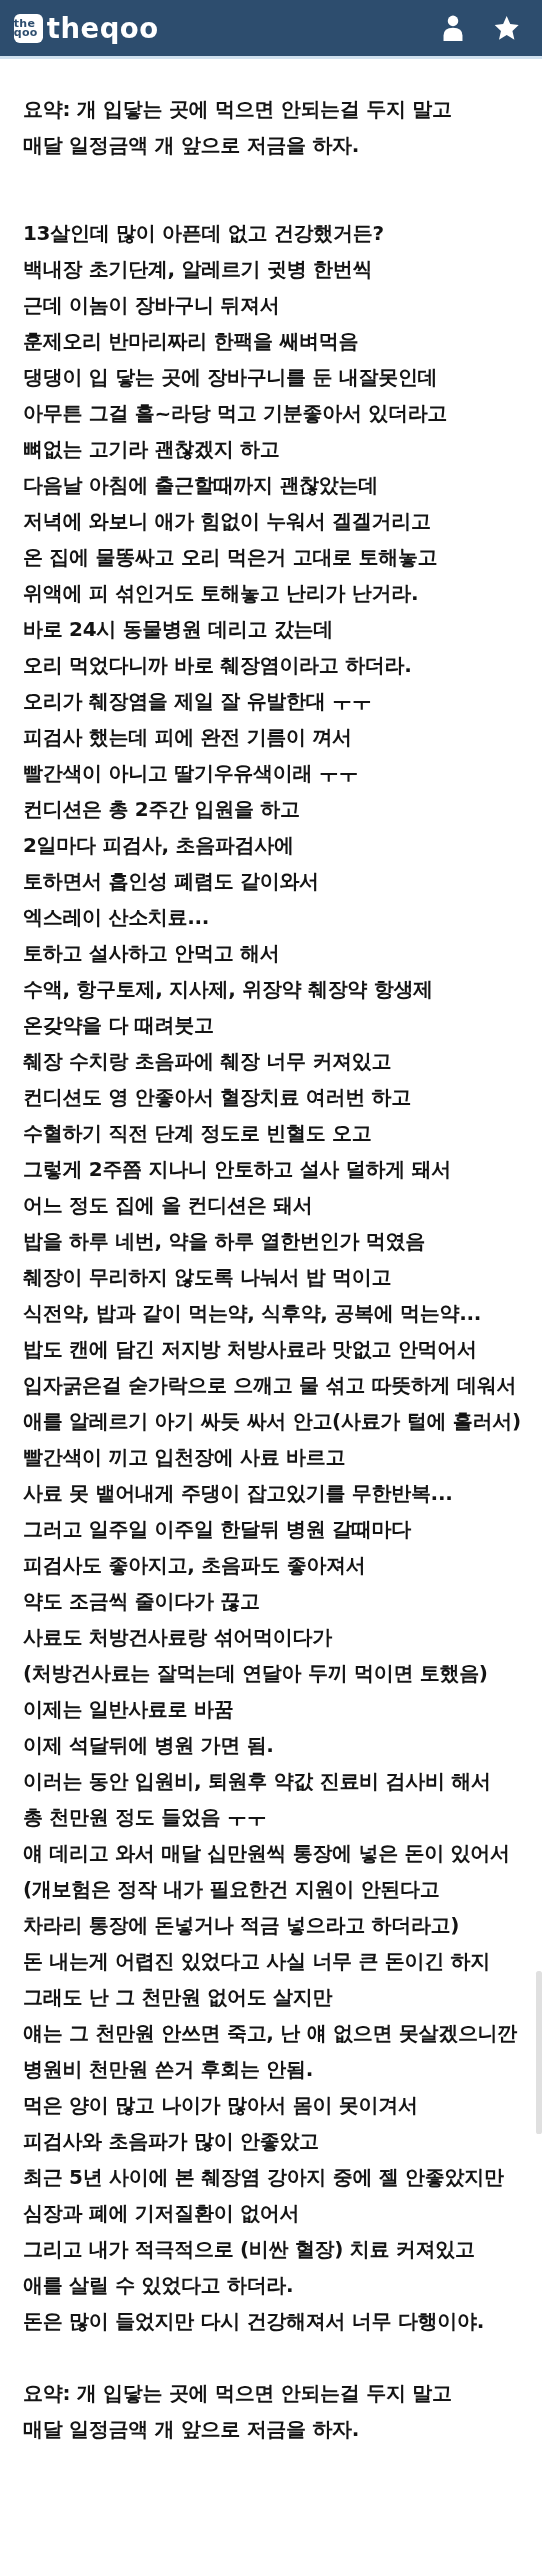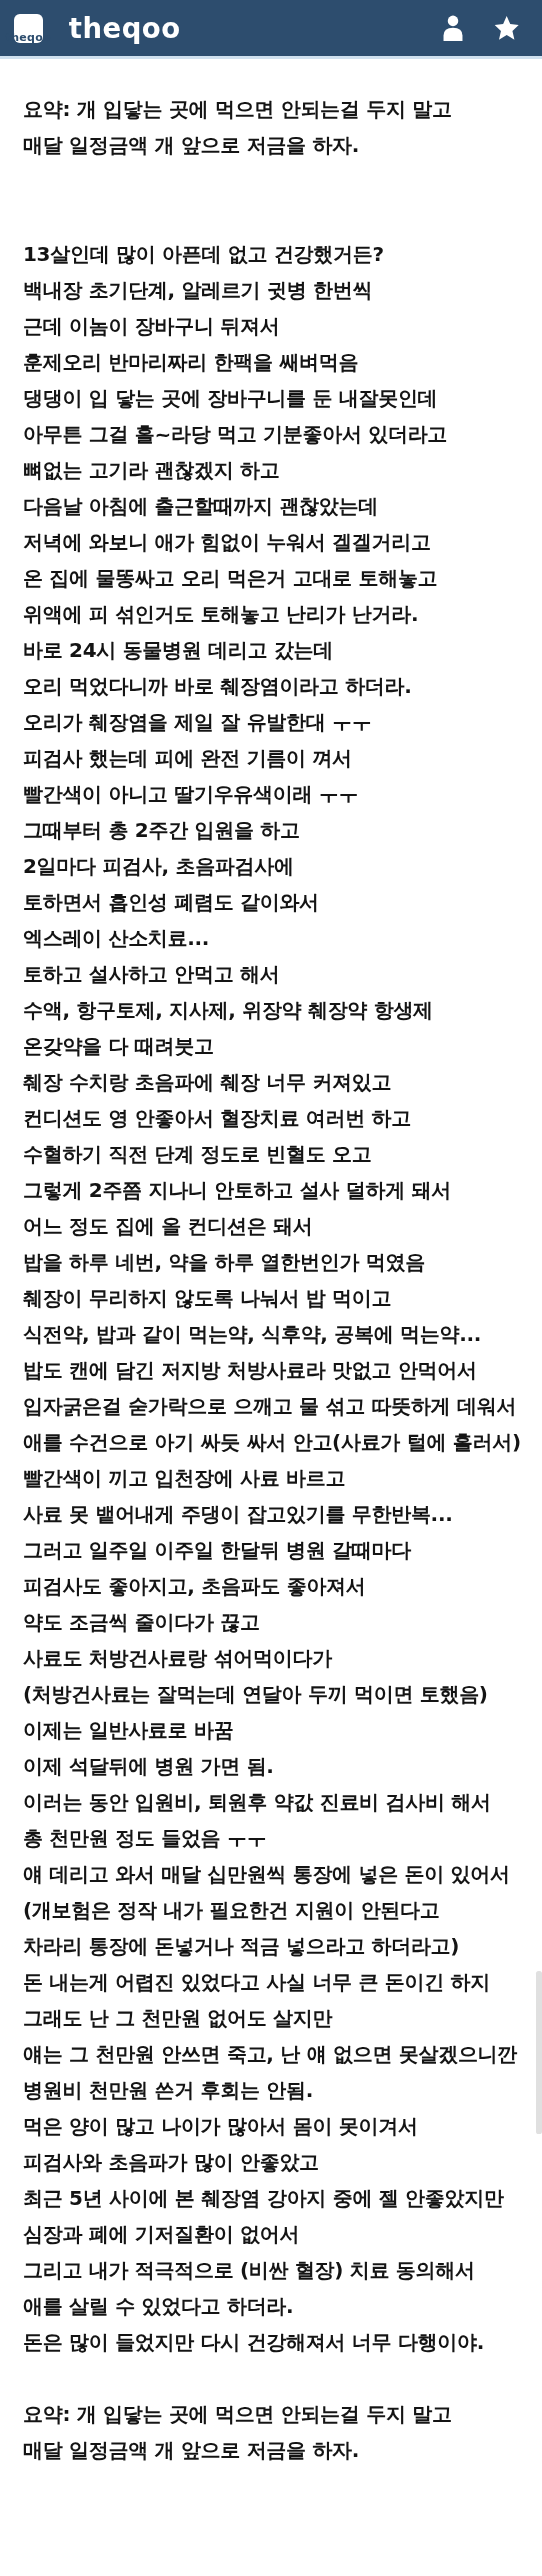--- a/index.html
+++ b/index.html
@@ -37,33 +37,34 @@
     align-items: center;
     cursor: pointer;
   }
   .logo-badge {
     width: 29px;
     height: 29px;
     margin-left: 13.8px;
     background: #ffffff;
     border-radius: 5.8px;
     display: flex;
-    align-items: flex-end;
+    flex-direction: column;
+    align-items: flex-start;
     justify-content: center;
     color: #2d4d6e;
     font-weight: bold;
     font-size: 11px;
     line-height: 0.82;
     letter-spacing: 0.3px;
   }
   .logo-wordmark {
     color: #ffffff;
     font-size: 27.5px;
     font-weight: bold;
-    margin-left: 26px;
+    margin-left: 4px;
     letter-spacing: 0.5px;
   }
   .header-icons {
     margin-left: auto;
     margin-right: 23px;
     display: flex;
     align-items: center;
     gap: 31px;
   }
   .icon-btn {
@@ -77,21 +78,21 @@
   
   .post-content {
     position: absolute;
     top: 58px; left: 0;
     width: 520px;
     box-sizing: border-box;
     padding: 33px 8.5px 0 23px;
     color: #141414;
   }
   .post-section { margin: 0; }
-  .post-section.sec-1 { margin-top: 73px; }
+  .post-section.sec-1 { margin-top: 52px; }
   .post-section.sec-2 { margin-top: 36px; }
   .line {
     height: 36px;
     line-height: 36px;
     font-size: 20px;
     font-weight: 600;
     white-space: nowrap;
     letter-spacing: -0.3px;
   }
 
@@ -148,38 +149,38 @@
       <div class="line">뼈없는 고기라 괜찮겠지 하고</div>
       <div class="line">다음날 아침에 출근할때까지 괜찮았는데</div>
       <div class="line">저녁에 와보니 애가 힘없이 누워서 겔겔거리고</div>
       <div class="line">온 집에 물똥싸고 오리 먹은거 고대로 토해놓고</div>
       <div class="line">위액에 피 섞인거도 토해놓고 난리가 난거라.</div>
       <div class="line">바로 24시 동물병원 데리고 갔는데</div>
       <div class="line">오리 먹었다니까 바로 췌장염이라고 하더라.</div>
       <div class="line">오리가 췌장염을 제일 잘 유발한대 ㅜㅜ</div>
       <div class="line">피검사 했는데 피에 완전 기름이 껴서</div>
       <div class="line">빨간색이 아니고 딸기우유색이래 ㅜㅜ</div>
-      <div class="line">그때부터 총 2주간 입원을 하고</div>
+      <div class="line">컨디션은 총 2주간 입원을 하고</div>
       <div class="line">2일마다 피검사, 초음파검사에</div>
       <div class="line">토하면서 흡인성 폐렴도 같이와서</div>
       <div class="line">엑스레이 산소치료...</div>
       <div class="line">토하고 설사하고 안먹고 해서</div>
       <div class="line">수액, 항구토제, 지사제, 위장약 췌장약 항생제</div>
       <div class="line">온갖약을 다 때려붓고</div>
       <div class="line">췌장 수치랑 초음파에 췌장 너무 커져있고</div>
       <div class="line">컨디션도 영 안좋아서 혈장치료 여러번 하고</div>
       <div class="line">수혈하기 직전 단계 정도로 빈혈도 오고</div>
       <div class="line">그렇게 2주쯤 지나니 안토하고 설사 덜하게 돼서</div>
       <div class="line">어느 정도 집에 올 컨디션은 돼서</div>
       <div class="line">밥을 하루 네번, 약을 하루 열한번인가 먹였음</div>
       <div class="line">췌장이 무리하지 않도록 나눠서 밥 먹이고</div>
       <div class="line">식전약, 밥과 같이 먹는약, 식후약, 공복에 먹는약...</div>
       <div class="line">밥도 캔에 담긴 저지방 처방사료라 맛없고 안먹어서</div>
       <div class="line">입자굵은걸 숟가락으로 으깨고 물 섞고 따뜻하게 데워서</div>
-      <div class="line">애를 수건으로 아기 싸듯 싸서 안고(사료가 털에 흘러서)</div>
+      <div class="line">애를 알레르기 아기 싸듯 싸서 안고(사료가 털에 흘러서)</div>
       <div class="line">빨간색이 끼고 입천장에 사료 바르고</div>
       <div class="line">사료 못 뱉어내게 주댕이 잡고있기를 무한반복...</div>
       <div class="line">그러고 일주일 이주일 한달뒤 병원 갈때마다</div>
       <div class="line">피검사도 좋아지고, 초음파도 좋아져서</div>
       <div class="line">약도 조금씩 줄이다가 끊고</div>
       <div class="line">사료도 처방건사료랑 섞어먹이다가</div>
       <div class="line">(처방건사료는 잘먹는데 연달아 두끼 먹이면 토했음)</div>
       <div class="line">이제는 일반사료로 바꿈</div>
       <div class="line">이제 석달뒤에 병원 가면 됨.</div>
       <div class="line">이러는 동안 입원비, 퇴원후 약값 진료비 검사비 해서</div>
@@ -188,21 +189,21 @@
       <div class="line">(개보험은 정작 내가 필요한건 지원이 안된다고</div>
       <div class="line">차라리 통장에 돈넣거나 적금 넣으라고 하더라고)</div>
       <div class="line">돈 내는게 어렵진 있었다고 사실 너무 큰 돈이긴 하지</div>
       <div class="line">그래도 난 그 천만원 없어도 살지만</div>
       <div class="line">얘는 그 천만원 안쓰면 죽고, 난 얘 없으면 못살겠으니깐</div>
       <div class="line">병원비 천만원 쓴거 후회는 안됨.</div>
       <div class="line">먹은 양이 많고 나이가 많아서 몸이 못이겨서</div>
       <div class="line">피검사와 초음파가 많이 안좋았고</div>
       <div class="line">최근 5년 사이에 본 췌장염 강아지 중에 젤 안좋았지만</div>
       <div class="line">심장과 폐에 기저질환이 없어서</div>
-      <div class="line">그리고 내가 적극적으로 (비싼 혈장) 치료 동의해서</div>
+      <div class="line">그리고 내가 적극적으로 (비싼 혈장) 치료 커져있고</div>
       <div class="line">애를 살릴 수 있었다고 하더라.</div>
       <div class="line">돈은 많이 들었지만 다시 건강해져서 너무 다행이야.</div>
     </div>
     <div class="post-section sec-2">
       <div class="line">요약: 개 입닿는 곳에 먹으면 안되는걸 두지 말고</div>
       <div class="line">매달 일정금액 개 앞으로 저금을 하자.</div>
     </div>
   </div>
 
 <div class="scrollbar-thumb"></div>

